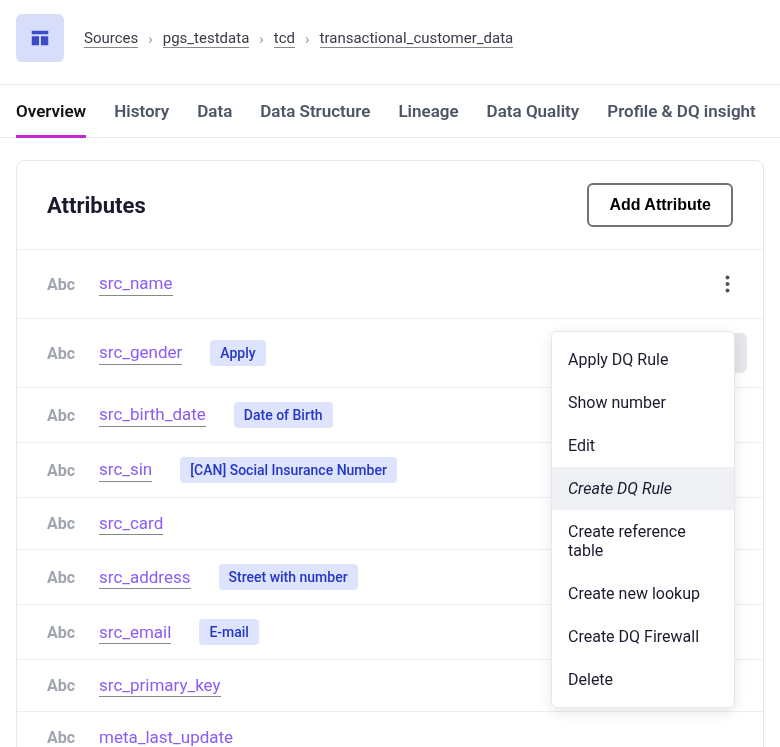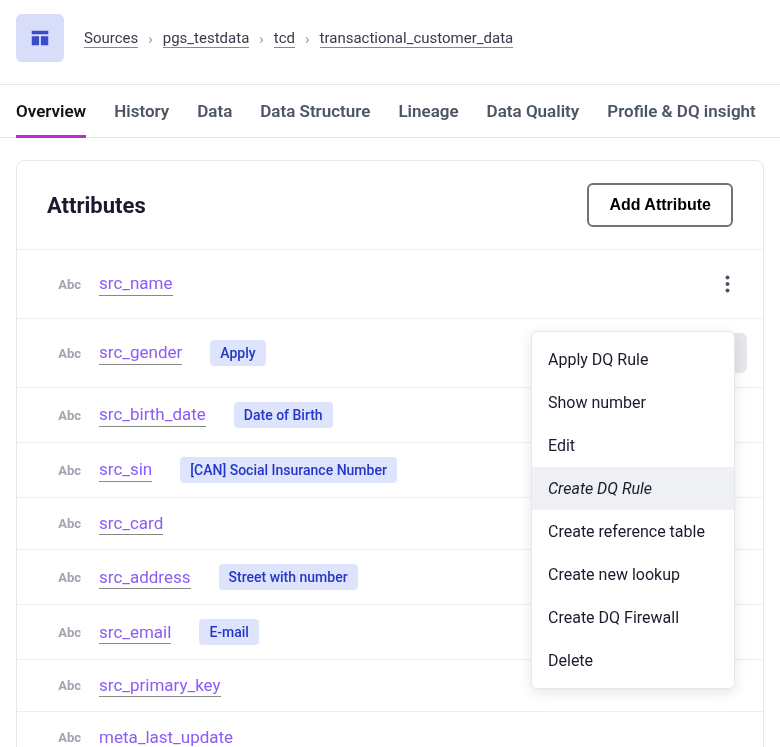--- a/index.html
+++ b/index.html
@@ -15,27 +15,27 @@
   .tabs{display:flex;gap:28px;padding:0 16px;border-top:1px solid #e5e7eb;border-bottom:1px solid #e5e7eb;margin-top:6px;}
   .tab{padding:16px 0 14px 0;font-size:17px;font-weight:600;color:#4b5563;cursor:pointer;white-space:nowrap;}
   .tab.active{color:#111;border-bottom:3px solid #c026d3;margin-bottom:-1px;}
   .panel{margin:22px 16px 16px 16px;border:1px solid #e5e7eb;border-radius:8px;background:#fff;position:relative;}
   .panel-head{display:flex;align-items:center;justify-content:space-between;padding:22px 30px 22px 30px;}
   .panel-head h2{font-size:22px;font-weight:700;}
   .add-btn{border:2px solid #737373;background:#fff;border-radius:6px;padding:11px 20px;font-size:16px;font-weight:600;cursor:pointer;}
   .rows{border-top:1px solid #eceef2;}
   .row{display:flex;align-items:center;padding:14px 16px 14px 30px;border-bottom:1px solid #eceef2;gap:18px;position:relative;}
   .row:last-child{border-bottom:none;}
-  .type{width:34px;color:#a0a4ae;font-weight:700;font-size:13px;text-align:right;}
+  .type{width:34px;color:#a0a4ae;font-weight:700;font-size:16px;}
   .attr{font-size:17px;color:#8b5cf6;border-bottom:1px solid #888;cursor:pointer;line-height:1.3;}
   .badge{background:#dde4fc;color:#2436c7;padding:5px 10px;border-radius:4px;font-size:14px;font-weight:500;margin-left:10px;}
   .dots{margin-left:auto;width:40px;height:40px;border-radius:6px;display:flex;align-items:center;justify-content:center;cursor:pointer;}
   .dots.active{background:#e5e7eb;}
   .dots svg{fill:#4b5563;}
-  .menu{position:absolute;right:28px;top:170px;width:204px;background:#fff;border:1px solid #e5e7eb;border-radius:6px;box-shadow:0 4px 14px rgba(0,0,0,0.1);padding:6px 0;z-index:10;}
+  .menu{position:absolute;right:28px;top:170px;width:184px;background:#fff;border:1px solid #e5e7eb;border-radius:6px;box-shadow:0 4px 14px rgba(0,0,0,0.1);padding:6px 0;z-index:10;}
   .menu-item{padding:12px 16px;font-size:16px;cursor:pointer;}
   .menu-item.highlight{background:#eef0f3;font-style:italic;}
 </style>
 </head>
 <body>
 
 <div class="header">
   <div class="icon-box">
     <svg viewBox="0 0 24 24">
         <path d="M3 4h18v4H3V4zm0 6h8v10H3V10zm10 0h8v10h-8V10z"></path>

